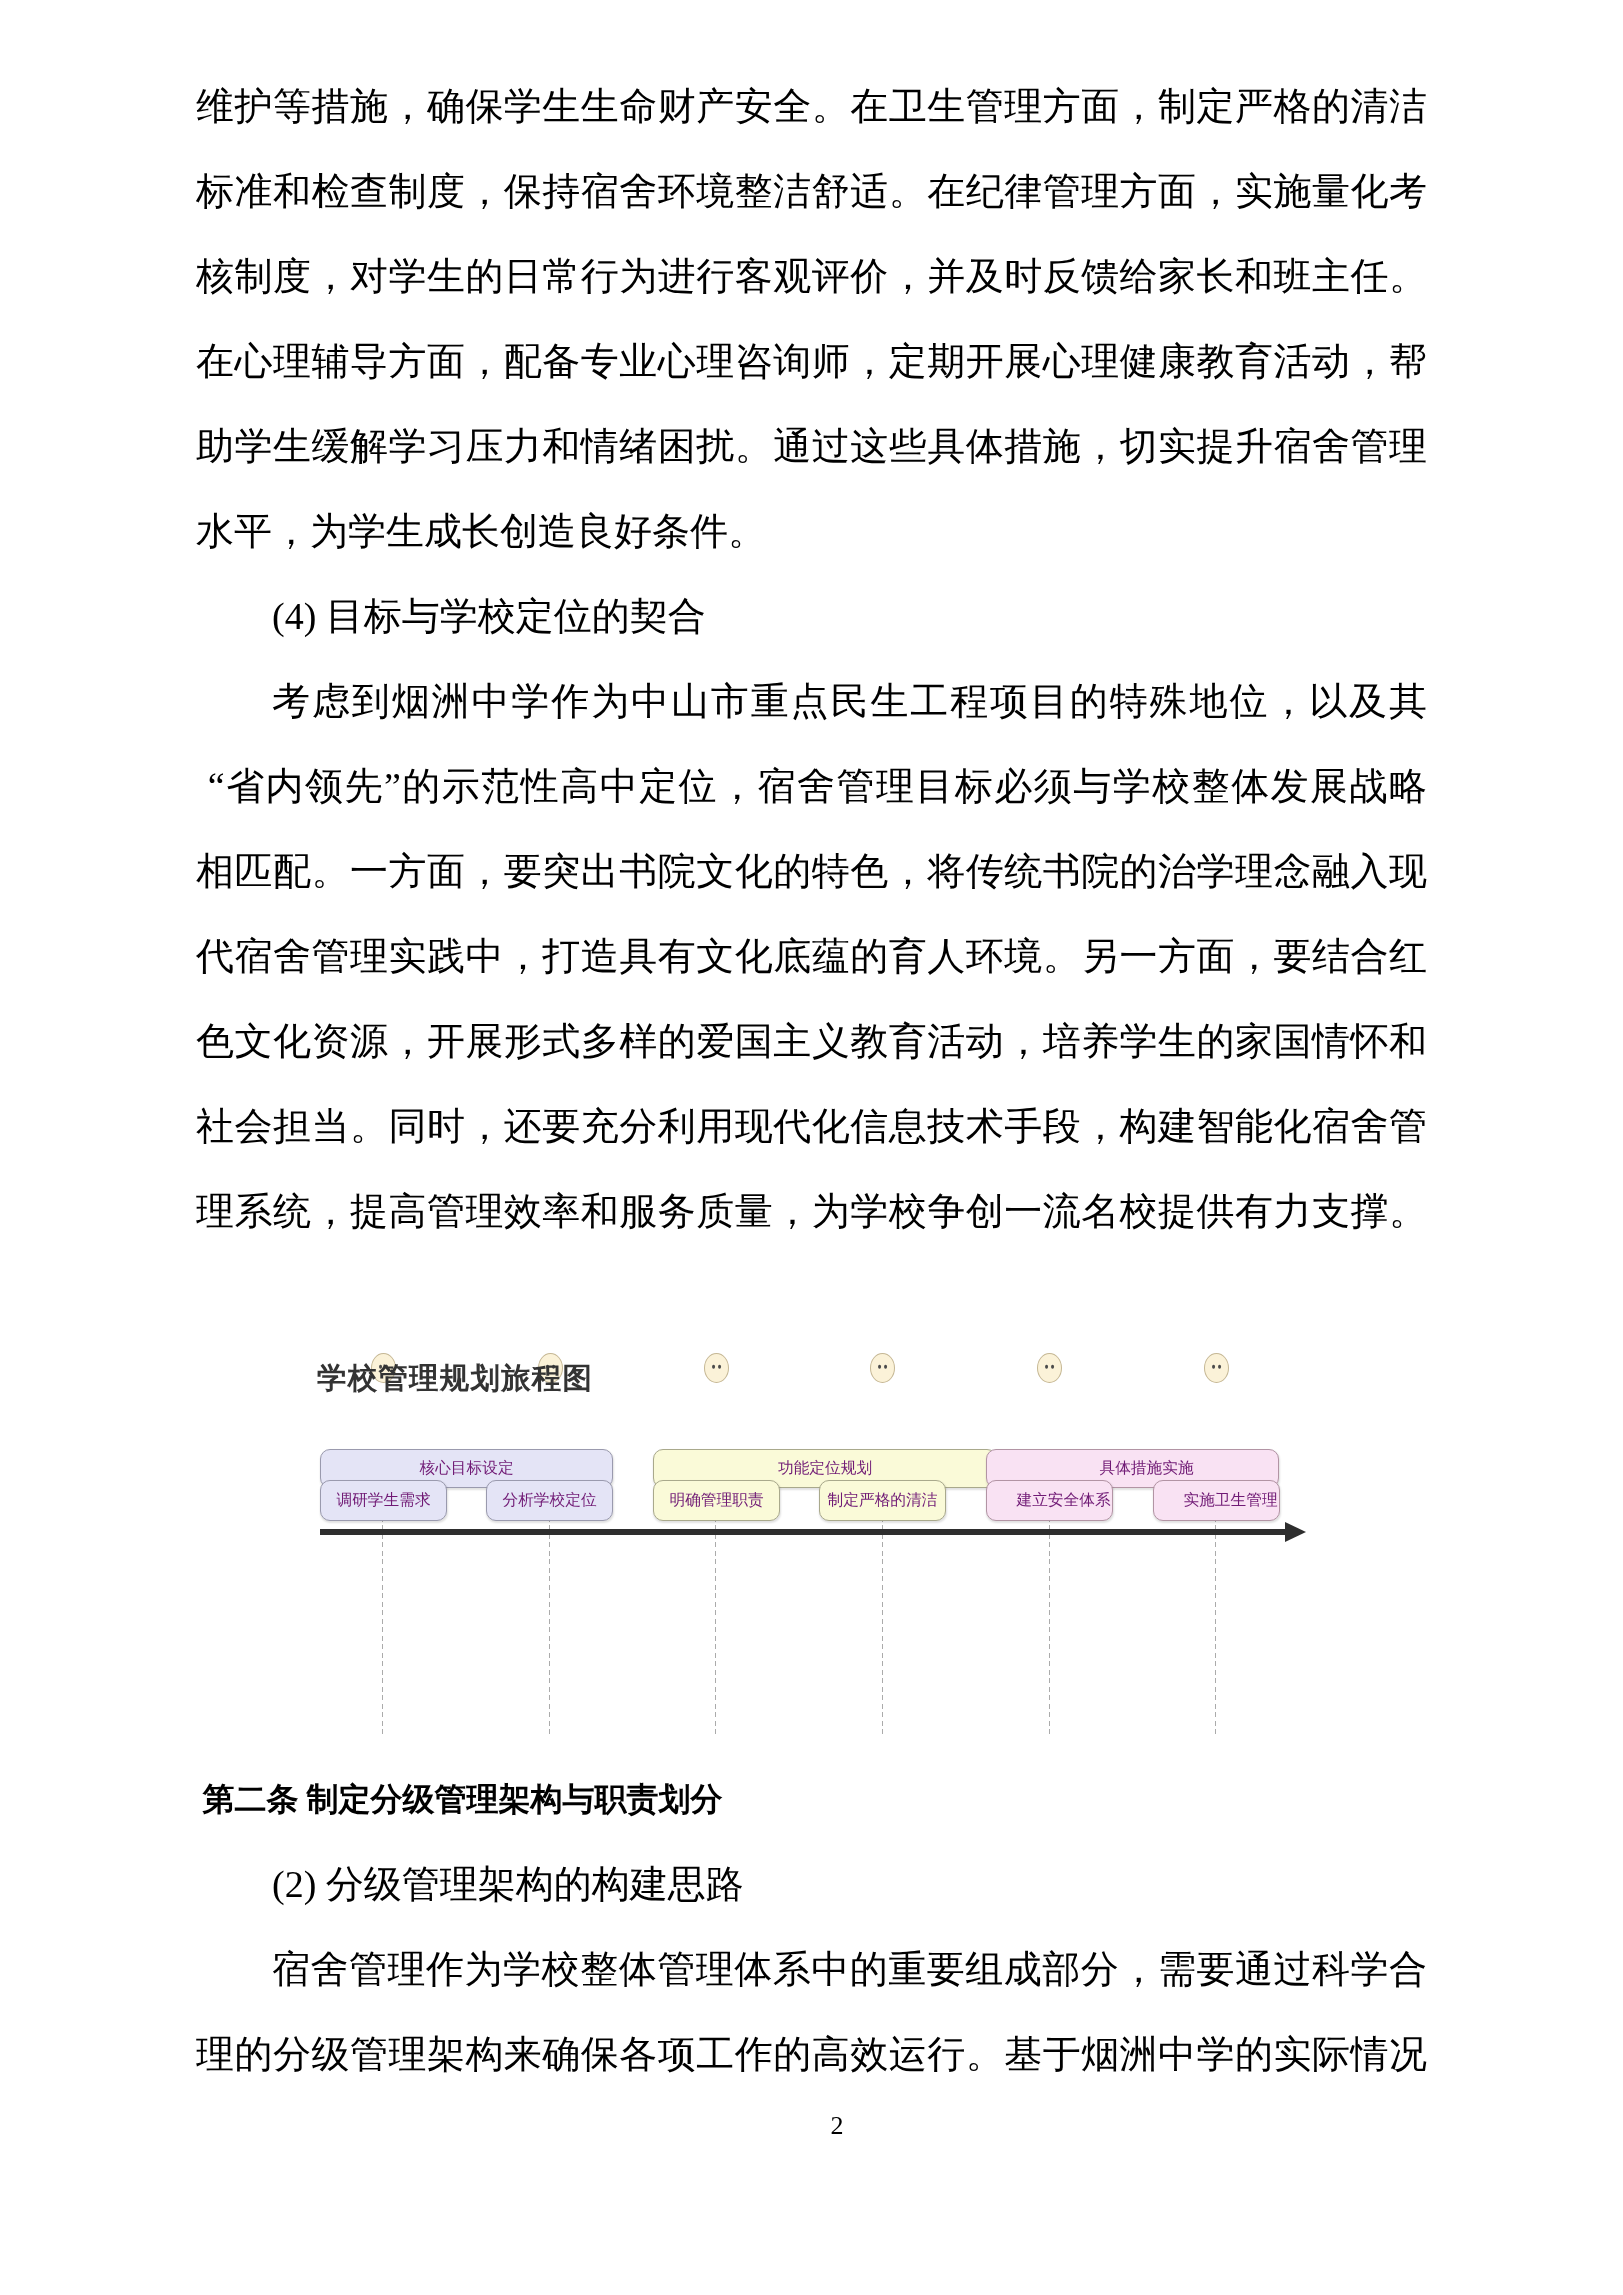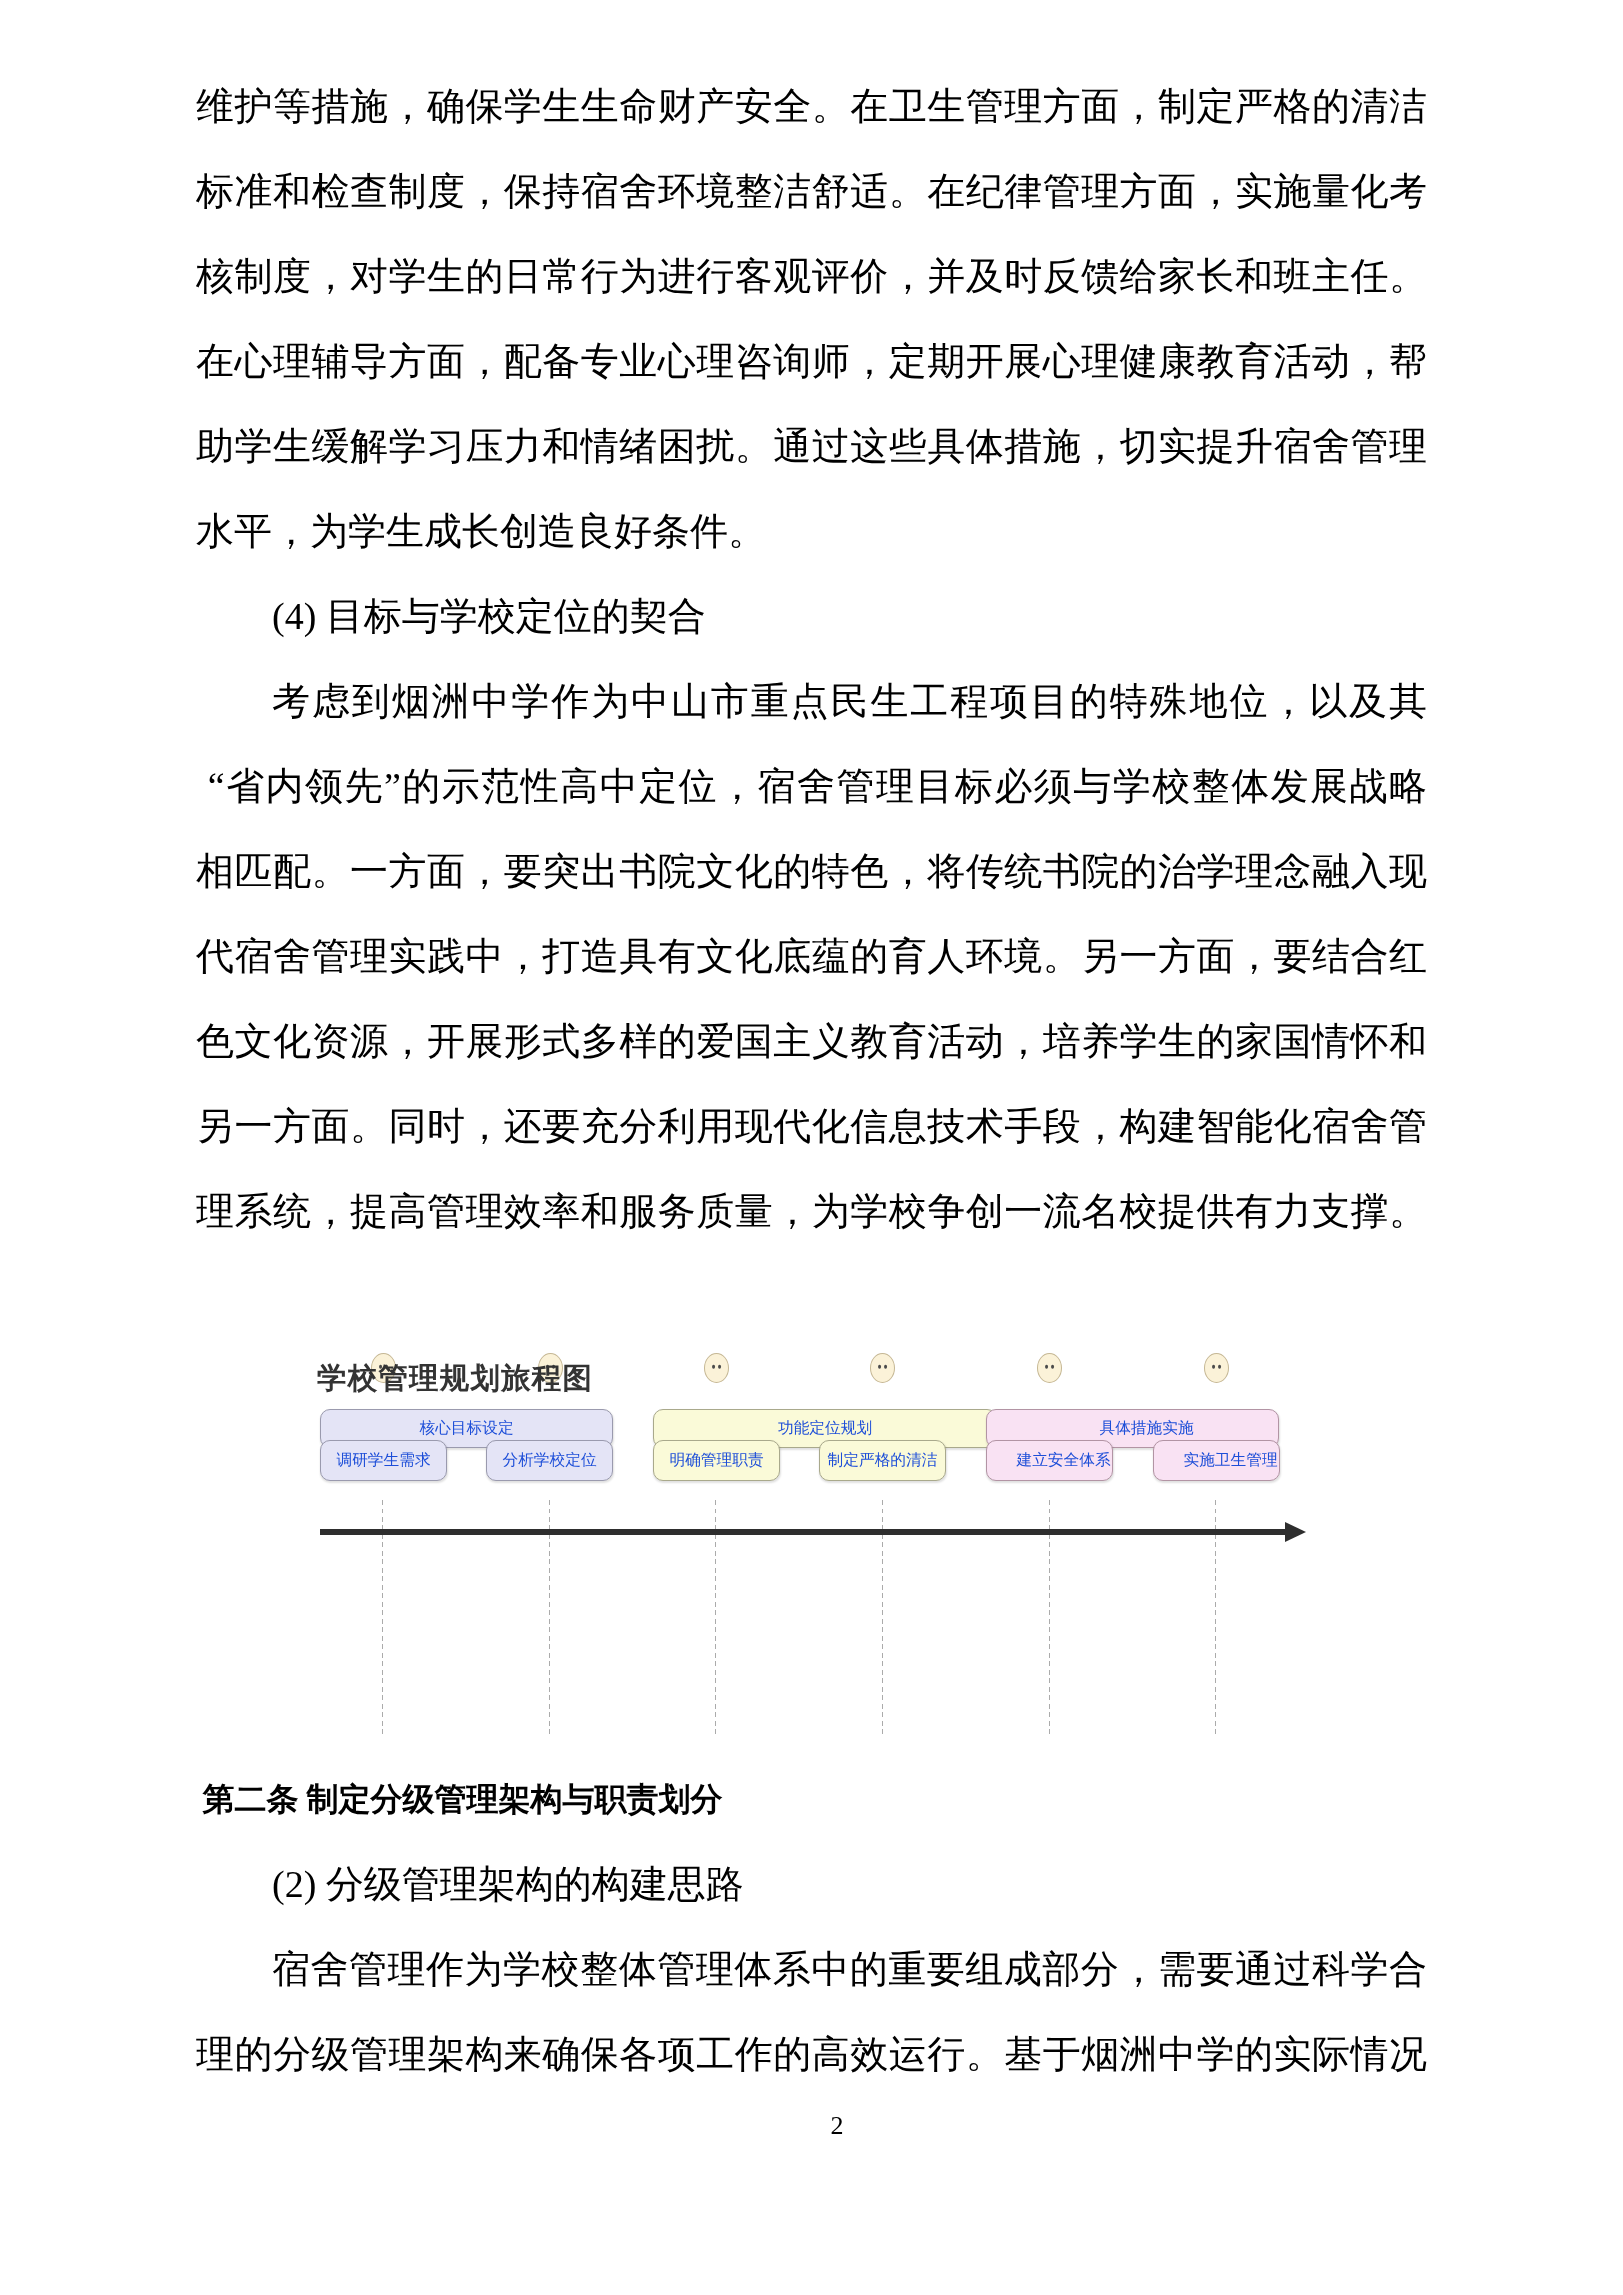--- a/index.html
+++ b/index.html
@@ -57,23 +57,24 @@
     display:flex;gap:3.3px;
   }
   .emoji .eyes i{
     display:block;width:3.3px;height:4.6px;border-radius:50%;
     background:#4A4A4A;
   }
   .dbox{
     position:absolute;box-sizing:border-box;
     display:flex;align-items:center;justify-content:center;
     border-radius:10px;border:1.3px solid #909090;
-    font-size:15.7px;color:#1d4ed8;
+    font-size:15.7px;color:#701a75;
     box-shadow:0.7px 1.3px 2px rgba(0,0,0,0.12);
     z-index:2;
+    margin-top:40px;
   }
   .stage{top:61px;height:39px;}
   .task{top:92px;height:41px;width:127px;}
   .lav{background:#E4E4F6;border-color:#9A9AAE;}
   .yel{background:#FAFAD8;border-color:#A9A98C;}
   .pnk{background:#F9E2F3;border-color:#B294A4;padding-left:28px;}
   .dash{
     position:absolute;top:152px;width:1.3px;height:236px;
     background:repeating-linear-gradient(180deg,#ABABAB 0 4.6px,transparent 4.6px 8.5px);
     z-index:0;
@@ -101,21 +102,21 @@
     <div class="line j">核制度，对学生的日常行为进行客观评价，并及时反馈给家长和班主任。</div>
     <div class="line j">在心理辅导方面，配备专业心理咨询师，定期开展心理健康教育活动，帮</div>
     <div class="line j">助学生缓解学习压力和情绪困扰。通过这些具体措施，切实提升宿舍管理</div>
     <div class="line">水平，为学生成长创造良好条件。</div>
     <div class="line ind">(4) 目标与学校定位的契合</div>
     <div class="line j ind">考虑到烟洲中学作为中山市重点民生工程项目的特殊地位，以及其</div>
     <div class="line j hang">“省内领先”的示范性高中定位，宿舍管理目标必须与学校整体发展战略</div>
     <div class="line j">相匹配。一方面，要突出书院文化的特色，将传统书院的治学理念融入现</div>
     <div class="line j">代宿舍管理实践中，打造具有文化底蕴的育人环境。另一方面，要结合红</div>
     <div class="line j">色文化资源，开展形式多样的爱国主义教育活动，培养学生的家国情怀和</div>
-    <div class="line j">另一方面。同时，还要充分利用现代化信息技术手段，构建智能化宿舍管</div>
+    <div class="line j">社会担当。同时，还要充分利用现代化信息技术手段，构建智能化宿舍管</div>
     <div class="line j">理系统，提高管理效率和服务质量，为学校争创一流名校提供有力支撑。</div>
   </div>
 
   <div class="diagram">
 
     <div class="emoji" style="left:90px">
         <span class="eyes">
           <i></i>
           <i></i>
         </span>

